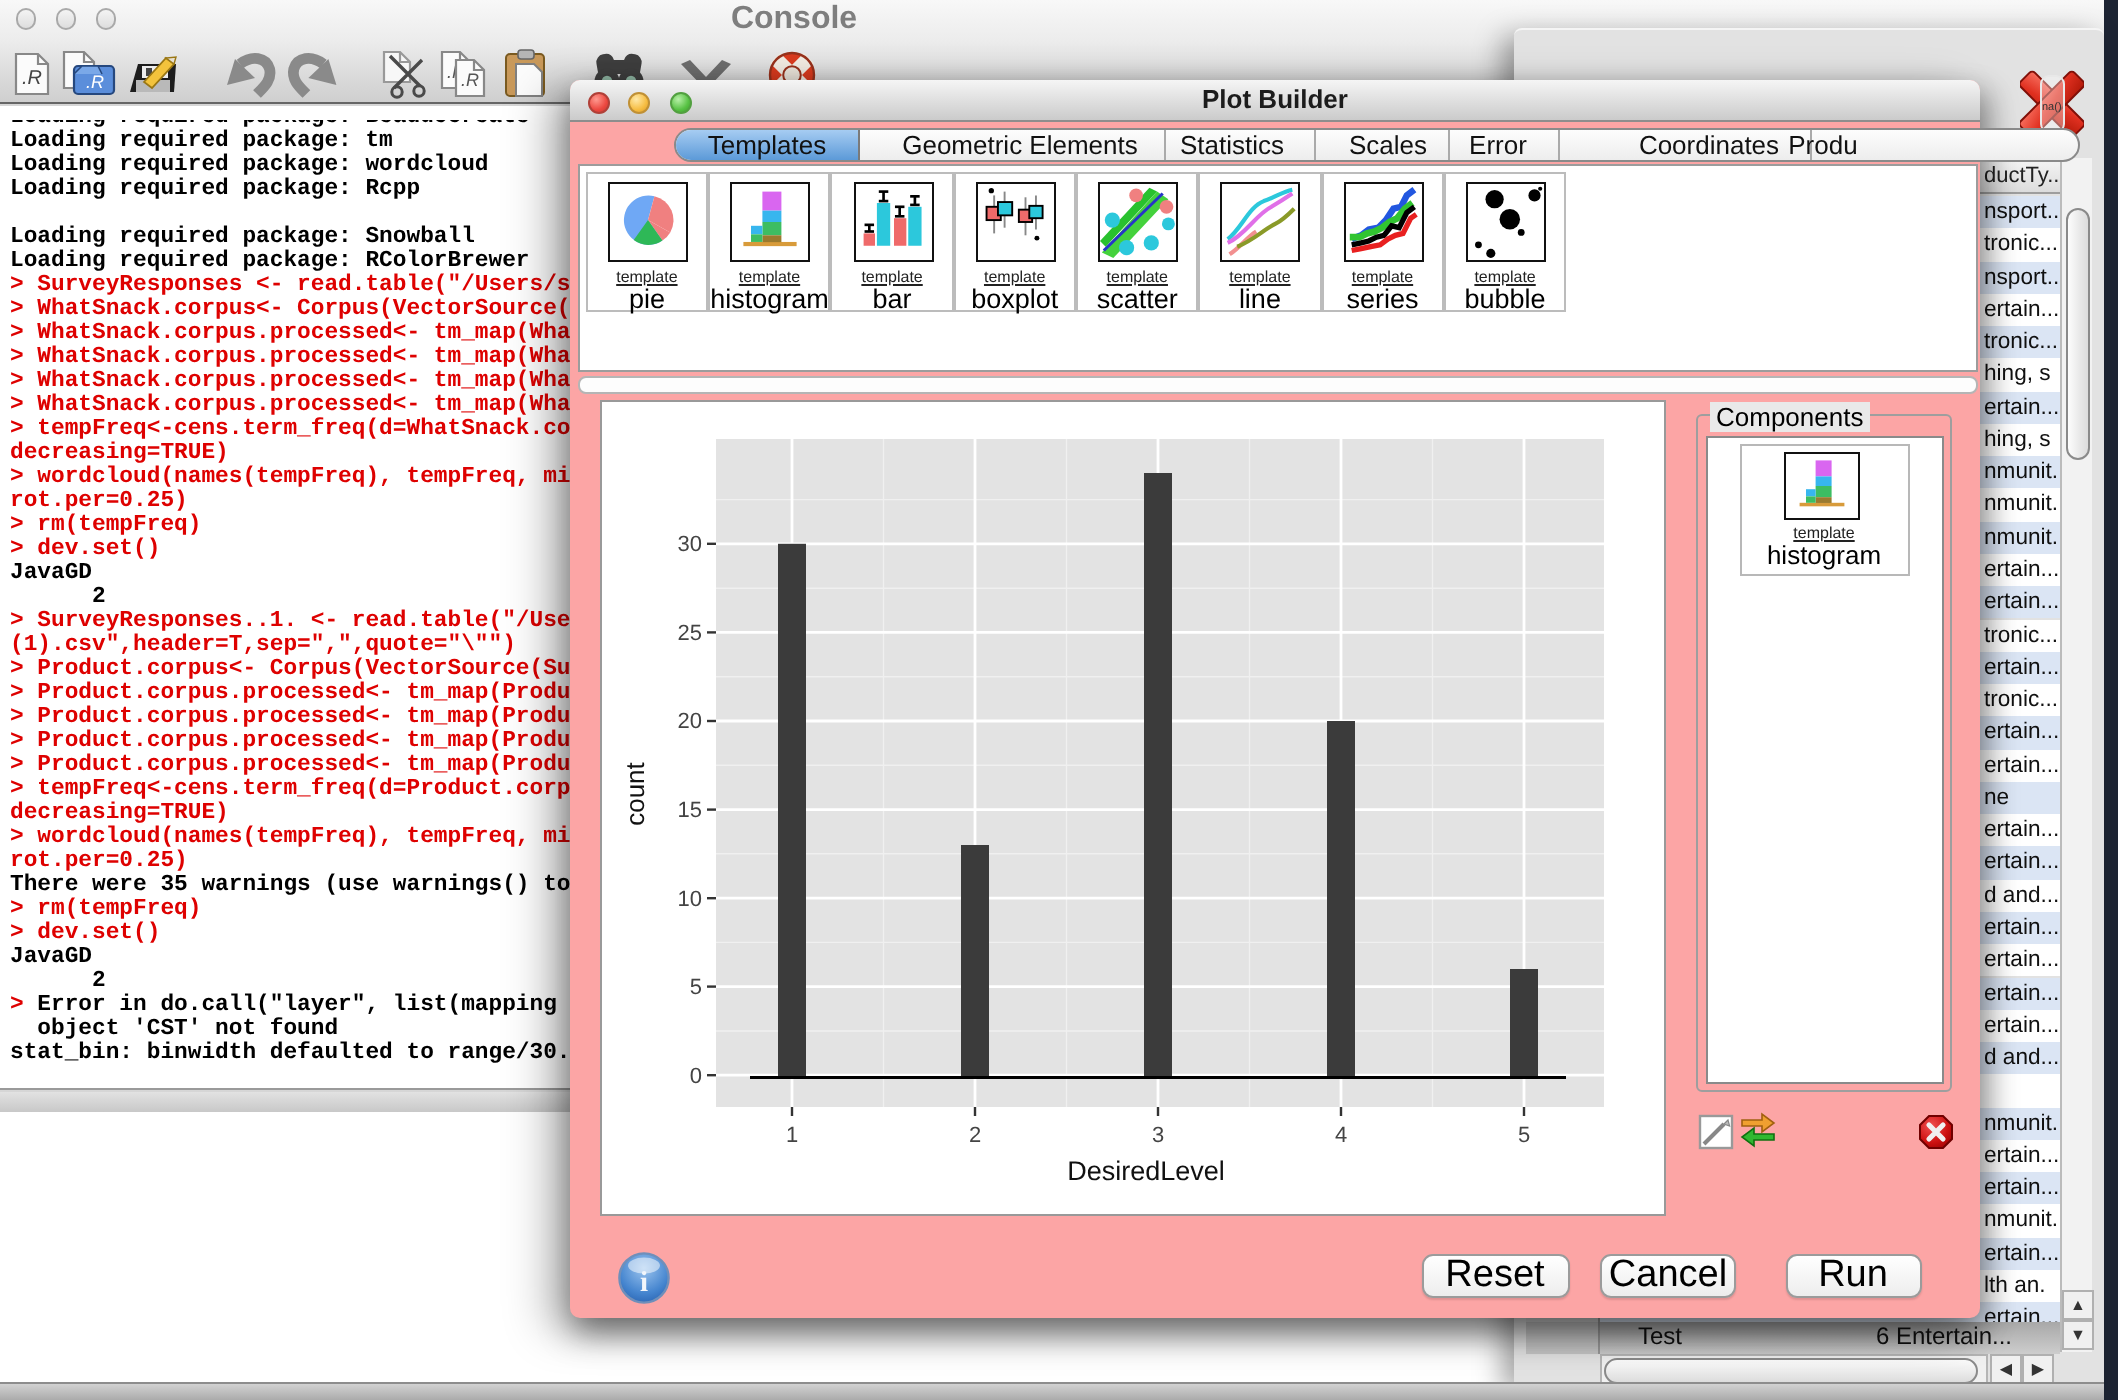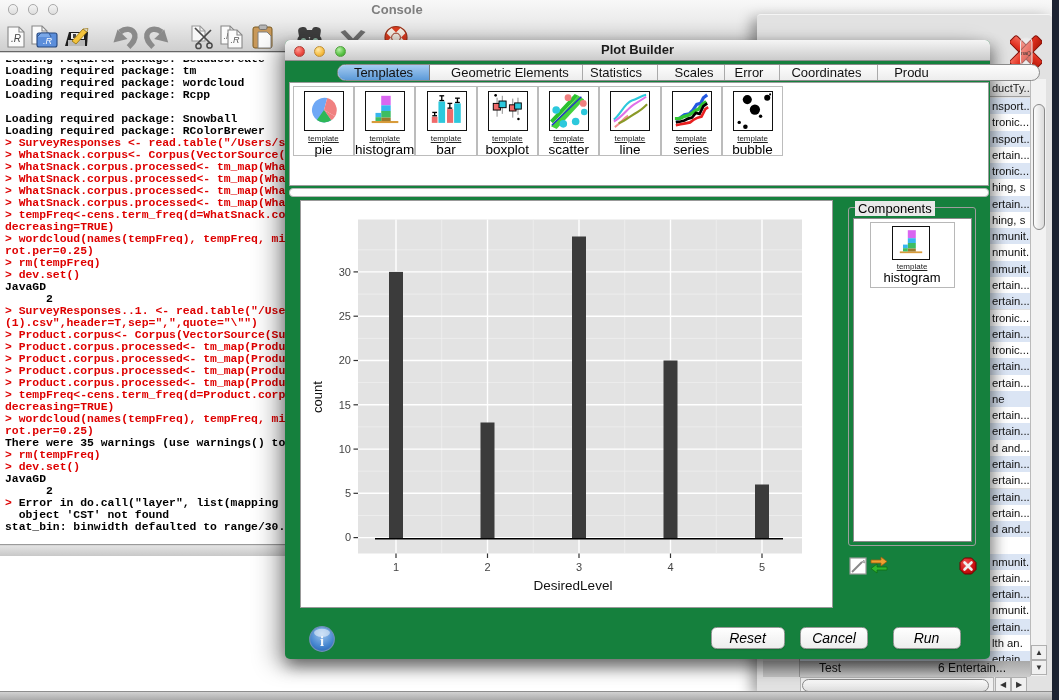--- a/index.html
+++ b/index.html
@@ -5,21 +5,21 @@
 html,body { width:1059px; height:700px; overflow:hidden; background:#1d2433;
   font-family:"Liberation Sans",sans-serif; }
 
 
 #console { position:absolute; left:0; top:0; width:1052px; height:700px; background:#d6d6d6; }
 #ctitle { position:absolute; left:0; top:0; width:100%; height:52px;
   background:linear-gradient(180deg,#f8f8f8 0%,#ececec 40%,#d8d8d8 80%,#cfcfcf 100%);
   border-bottom:1px solid #666; }
 .light { position:absolute; top:4.2px; width:10.5px; height:10.5px; border-radius:50%;
   border:1.5px solid #a9a9a9; background:linear-gradient(#f4f4f4,#ddd); }
-#ctext { position:absolute; left:0; top:0; width:100%; text-align:center; font-size:13px;
+#ctext { position:absolute; left:0; top:0; width:100%; text-align:center; font-size:16px;
   font-weight:bold; color:#7e7e7e; line-height:20px; width:794px; }
 #cout { position:absolute; left:0; top:53px; width:990px; height:492px; background:#fff;
   border-bottom:1px solid #9a9a9a; overflow:hidden; }
 #cclip { position:absolute; left:0; top:6.5px; width:100%; height:485px; overflow:hidden; }
 #cpre { position:absolute; left:5px; top:-6.5px; font-family:"Liberation Mono",monospace;
   font-size:11.4px; line-height:12px; color:#000; white-space:pre; font-weight:600;
   letter-spacing:0; }
 #cpre .r { color:#de0100; }
 #csplit { position:absolute; left:0; top:546px; width:990px; height:10px;
   background:linear-gradient(#e2e2e2,#c8c8c8); }
@@ -46,21 +46,21 @@
   border:1px solid #b0b0b0; font-size:8px; color:#333; text-align:center; line-height:14px; }
 #trest { position:absolute; left:6px; top:646px; width:267px; height:15.5px;
   background:linear-gradient(#a8a8a8,#cdcdcd); font-size:12px; color:#111; line-height:15px; }
 #hsb { position:absolute; left:43px; top:662px; width:194px; height:15px;
   background:#f0f0f0; border:1px solid #b5b5b5; }
 #hthumb { position:absolute; left:0.5px; top:0.5px; width:187px; height:13px;
   border:1px solid #8a8a8a; border-radius:6.5px; background:linear-gradient(#fdfdfd,#dcdcdc); }
 
 
 #pb { position:absolute; left:285px; top:40px; width:705px; height:619px;
-  background:#15803d; border-radius:5px; z-index:10;
+  background:#fca5a5; border-radius:5px; z-index:10;
   box-shadow:0 8px 16px rgba(0,0,0,0.38), -12px 6px 22px rgba(0,0,0,0.25), 7px 5px 14px rgba(0,0,0,0.18); }
 #pbtitle { position:absolute; left:0; top:0; width:705px; height:21px;
   background:linear-gradient(#f5f5f5,#cbcbcb); border-bottom:1px solid #8d8d8d;
   border-radius:5px 5px 0 0; }
 #pbtitle .t { position:absolute; width:100%; text-align:center; font-size:13px;
   font-weight:bold; color:#1c1c1c; line-height:20px; }
 .plight { position:absolute; top:5.5px; width:11px; height:11px; border-radius:50%; }
 #tabbar { position:absolute; left:52px; top:23.5px; width:703px; height:17px;
   border:1px solid #8a8a8a; border-radius:8.5px;
   background:linear-gradient(#fdfdfd,#ededed); z-index:3; }
@@ -87,22 +87,22 @@
 #compframe { position:absolute; left:562.5px; top:166.5px; width:128px; height:339.5px;
   border:1px solid #9e9e9e; border-radius:3px; }
 #complist { position:absolute; left:567.5px; top:177.5px; width:119px; height:324.5px;
   background:#fff; border:1px solid #8a8a8a; }
 #compitem { position:absolute; left:16px; top:3px; width:85px; height:66px;
   border:1px solid #b8b8b8; background:#fff; }
 #compitem .tbox { left:21px; top:3px; width:38px; height:34px; border:1.4px solid #111; }
 #compitem .tlab { top:39px; font-size:8px; }
 #compitem .tname { top:47px; font-size:13px; }
 .btn { position:absolute; height:22px; background:linear-gradient(#ffffff,#ededed);
-  border:1px solid #9b9b9b; border-radius:5.5px; font-size:14px; color:#000;
-  text-align:center; line-height:20px; box-shadow:0 1px 1px rgba(0,0,0,0.12);font-style:italic; }
+  border:1px solid #9b9b9b; border-radius:5.5px; font-size:19px; color:#000;
+  text-align:center; line-height:20px; box-shadow:0 1px 1px rgba(0,0,0,0.12); }
 </style></head>
 <body>
 
 <div id="console">
   <div id="ctitle">
     <div class="light" style="left:7.5px"></div>
     <div class="light" style="left:27.7px"></div>
     <div class="light" style="left:47.7px"></div>
     <div id="ctext">Console</div>
     <svg width="420" height="27" viewBox="0 0 420 27" style="position:absolute;left:2px;top:24px">
@@ -408,21 +408,21 @@
         <div class="tlab">template</div>
         <div class="tname">bubble</div>
       </div>
   </div>
   <div id="tabbar">
     <div class="tab sel" style="left:0px;width:92px">Templates</div>
 <div class="tab" style="left:100px;width:145px">Geometric Elements</div>
 <div class="tab" style="left:237px;width:83px">Statistics</div>
 <div class="tab" style="left:326px;width:61px">Scales</div>
 <div class="tab" style="left:381px;width:61px">Error</div>
-<div class="tab" style="left:438px;width:102px">Coordinates</div>
+<div class="tab" style="left:466px;width:102px">Coordinates</div>
 <div class="tab" style="left:544px;width:59px">Produ</div>
   </div>
   <div id="midstrip"></div>
   <div id="plotpane"><svg width="531" height="405" viewBox="0 0 531 405" font-family="Liberation Sans, sans-serif">
         <rect x="57" y="18.5" width="444" height="334.0" fill="#e3e3e3"></rect>
         <line x1="57" y1="314.5" x2="501" y2="314.5" stroke="#f0f0f0" stroke-width="0.7"></line>
         <line x1="57" y1="270.2" x2="501" y2="270.2" stroke="#f0f0f0" stroke-width="0.7"></line>
         <line x1="57" y1="225.9" x2="501" y2="225.9" stroke="#f0f0f0" stroke-width="0.7"></line>
         <line x1="57" y1="181.6" x2="501" y2="181.6" stroke="#f0f0f0" stroke-width="0.7"></line>
         <line x1="57" y1="137.4" x2="501" y2="137.4" stroke="#f0f0f0" stroke-width="0.7"></line>

